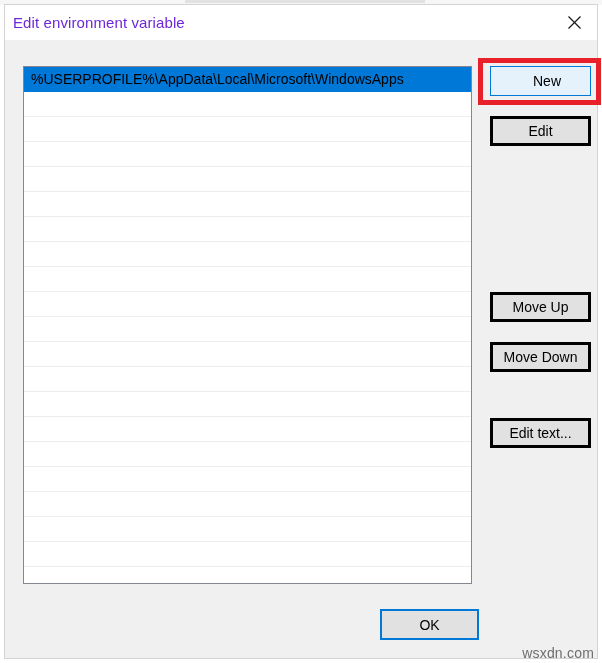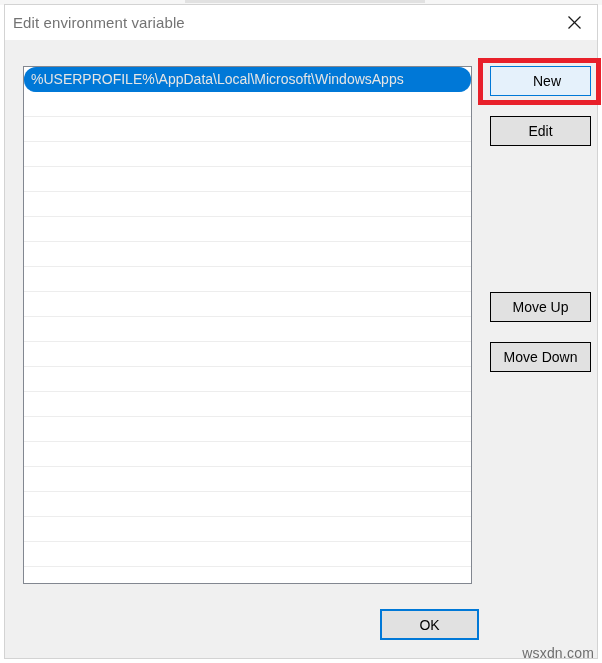--- a/index.html
+++ b/index.html
@@ -48,21 +48,21 @@
     left: 0; top: 0;
     width: 592px;
     height: 35px;
     background: #ffffff;
   }
   #title-text {
     position: absolute;
     left: 8px;
     top: 9px;
     font-size: 15px;
-    color: #737373;
+    color: #6d28d9;
     letter-spacing: .1px;
     white-space: nowrap;
   }
   #close-button {
     position: absolute;
     right: 0px;
     top: 0px;
     width: 46px;
     height: 34px;
     display: flex;
@@ -100,32 +100,31 @@
     font-size: 14px;
     color: #000000;
     padding-left: 7px;
     box-sizing: border-box;
     border-bottom: 1px solid #ededed;
     white-space: nowrap;
     overflow: hidden;
   }
   .list-row.selected {
     background: #0078d7;
-    color: #e5e5e5;
+    color: #000000;
     border-bottom: 1px solid #0078d7;
-    border-radius: 12px;
   }
 
   
   .btn {
     position: absolute;
     width: 101px;
     height: 30px;
     background: #e1e1e1;
-    border: 1px solid #000000;
+    border: 3px solid #000000;
     box-sizing: border-box;
     font-family: "Liberation Sans", sans-serif;
     font-size: 14px;
     color: #000000;
     display: flex;
     align-items: center;
     justify-content: center;
     cursor: default;
     padding: 0;
     white-space: nowrap;
@@ -228,20 +227,21 @@
       <div class="list-row"></div>
       <div class="list-row"></div>
       <div class="list-row"></div>
       <div class="list-row"></div>
     </div>
 
     <button class="btn focused" id="btn-new">New</button>
     <button class="btn" id="btn-edit">Edit</button>
     <button class="btn" id="btn-moveup">Move Up</button>
     <button class="btn" id="btn-movedown">Move Down</button>
+    <button class="btn" id="btn-edittext">Edit text...</button>
 
     <div id="annot-new"></div>
 
     <button class="btn default" id="btn-ok">OK</button>
 
   </div>
 </div>
 
 <div id="watermark">wsxdn.com</div>
 

